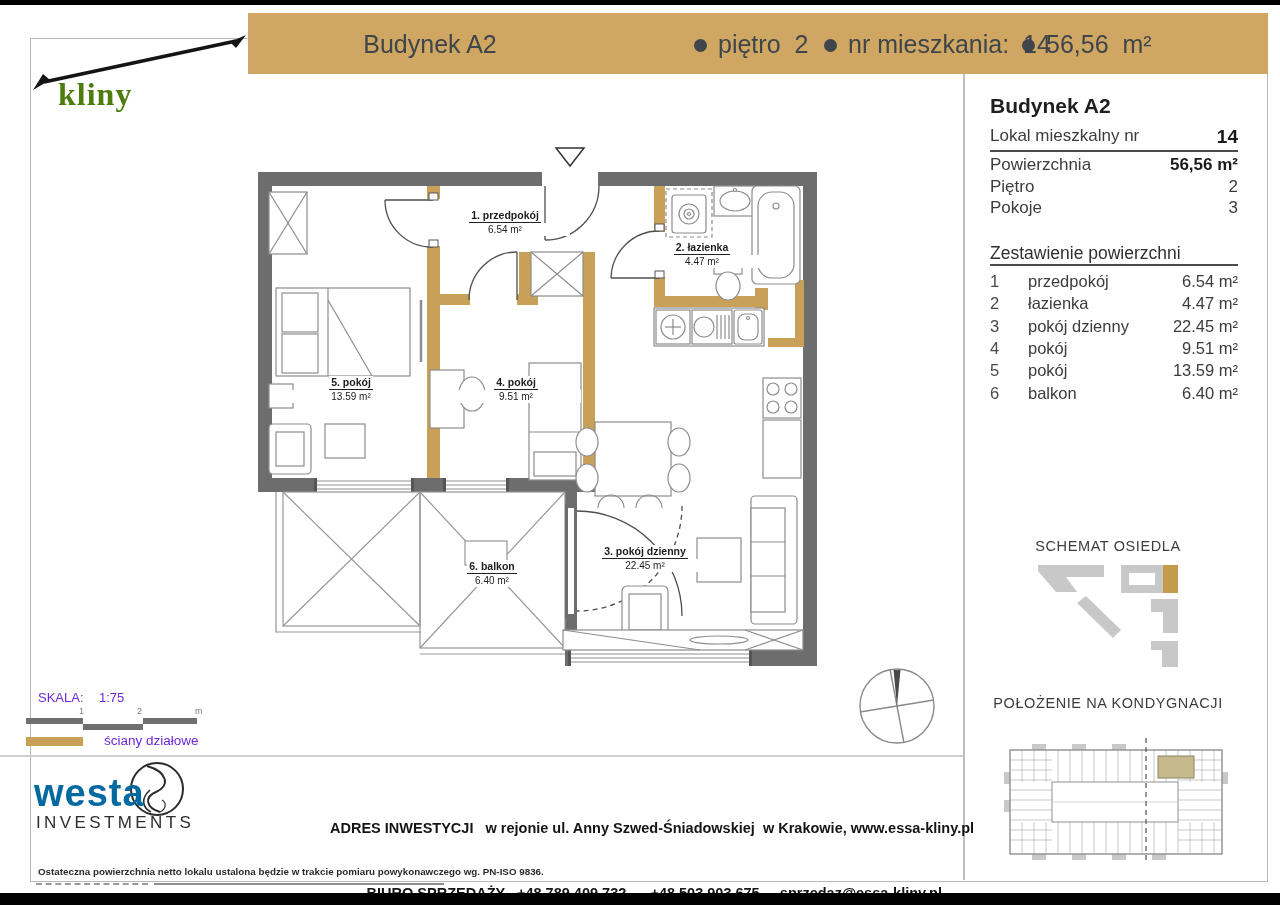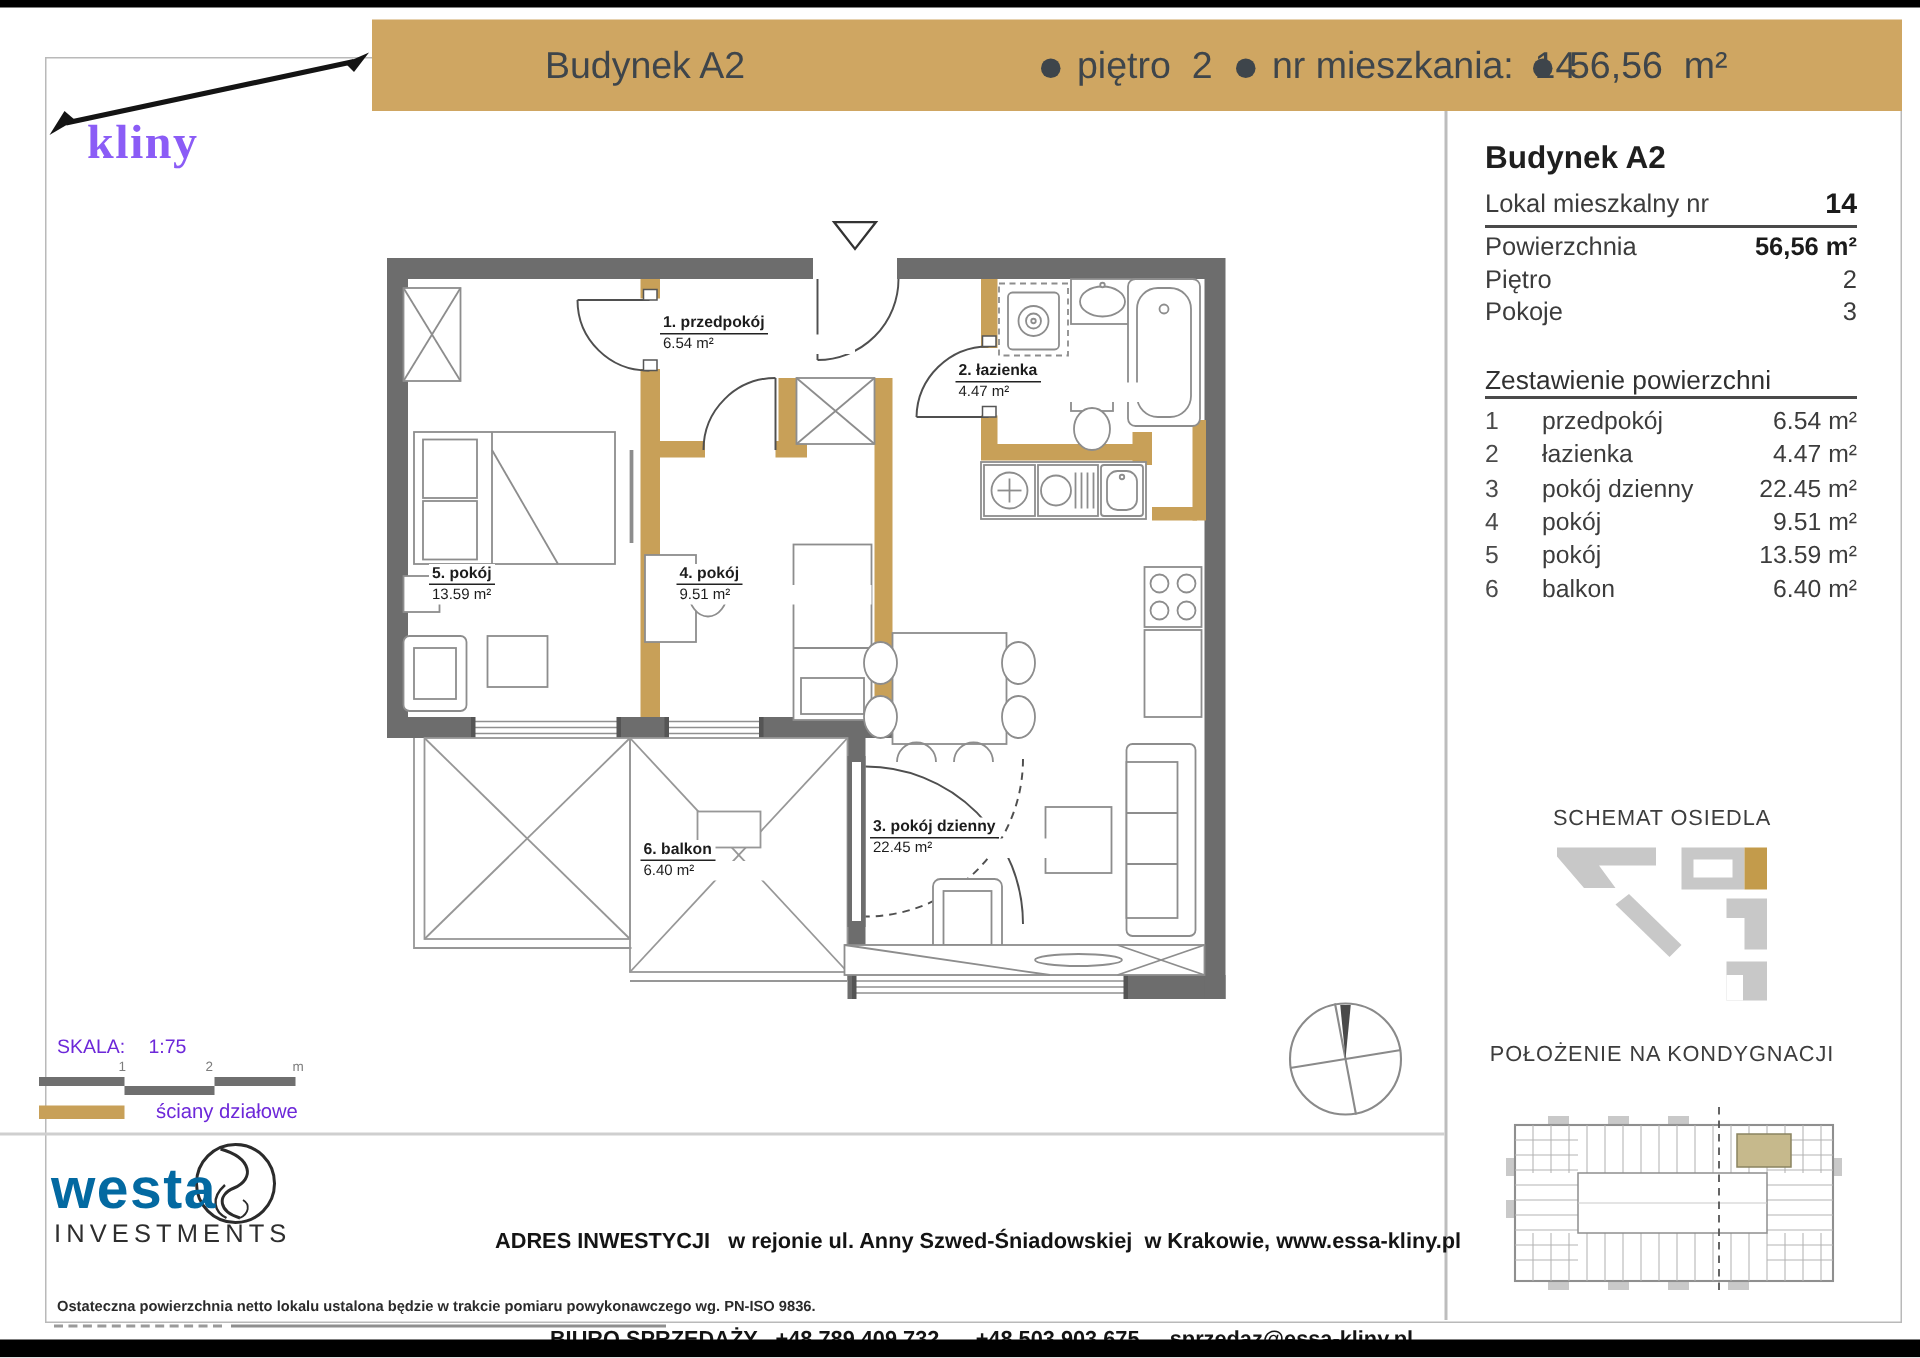--- a/index.html
+++ b/index.html
@@ -10,34 +10,34 @@
   .blackbar{position:absolute;left:0;width:1280px;background:#000;z-index:3;}
   .frame{position:absolute;left:30px;top:38px;width:1236px;height:842px;
          border:1.5px solid #b9b9b9;z-index:0;}
   .band{position:absolute;left:248px;top:13px;width:1020px;height:61px;background:#cfa662;z-index:1;}
   .sbdiv{position:absolute;left:963px;top:74px;width:2px;height:806px;background:#bdbdbd;z-index:1;}
   .hdr{position:absolute;top:30px;font-size:25px;color:#3e454b;white-space:pre;z-index:2;}
   .bullet{position:absolute;top:39px;width:13px;height:13px;border-radius:50%;background:#3e454b;z-index:2;}
   .logo-brand{position:absolute;left:44px;top:8px;font-family:"DejaVu Sans",sans-serif;
               font-size:64px;font-weight:700;letter-spacing:3px;color:#0f0f0f;z-index:2;}
   .logo-sub{position:absolute;left:58px;top:76px;font-family:"Liberation Serif",serif;
-            font-size:32px;font-weight:700;letter-spacing:1px;color:#8b5cf6;z-index:2;}
+            font-size:32px;font-weight:700;letter-spacing:1px;color:#4d7c0f;z-index:2;}
   .sb-title{position:absolute;left:990px;top:94px;font-size:21px;font-weight:700;color:#1f1f1f;z-index:2;}
   .sb-row{position:absolute;left:990px;width:248px;display:flex;justify-content:space-between;
           font-size:17px;color:#3c3c3c;z-index:2;}
   .sb-row .v{font-weight:700;color:#1b1b1b;}
   .sb-row .v.plain{font-weight:400;color:#3c3c3c;}
   .rule{position:absolute;left:990px;width:248px;height:2px;background:#4a4a4a;z-index:2;}
   .sb2-title{position:absolute;left:990px;top:243px;font-size:17.5px;color:#303030;z-index:2;}
   .area-row{position:absolute;left:990px;width:248px;display:flex;font-size:16.5px;color:#3c3c3c;z-index:2;}
   .area-row .no{width:38px;color:#4a4a4a;}
   .area-row .nm{flex:1;}
   .area-row .ar{text-align:right;}
   .sb-cap{position:absolute;font-size:14.5px;letter-spacing:.6px;color:#3d3d3d;text-align:center;z-index:2;}
-  .plbl{position:absolute;width:130px;text-align:left;font-size:10.5px;color:#1c1c1c;z-index:2;line-height:13px;}
+  .plbl{position:absolute;width:130px;text-align:center;font-size:10.5px;color:#1c1c1c;z-index:2;line-height:13px;}
   .plbl .l1{display:inline-block;border-bottom:1px solid #222;padding:0 2px 0;background:#fff;font-weight:700;}
   .plbl .l2{display:block;font-size:10px;background:#fff;}
   .plbl .l2 span{background:#fff;padding:0 2px;}
   .sk{position:absolute;font-size:13px;color:#6d28d9;z-index:2;}
   .tick{position:absolute;font-size:9px;color:#7d7d7d;z-index:2;}
   .seg{position:absolute;height:6px;background:#6f6f6f;z-index:2;}
   .swatch{position:absolute;left:26px;top:737px;width:57px;height:9px;background:#c8a058;z-index:2;}
   .sep{position:absolute;left:0;top:755px;width:963px;height:2px;background:#cfcfcf;z-index:2;}
   .westa{position:absolute;left:34px;top:772px;font-size:38px;font-weight:700;letter-spacing:1px;color:#0369a1;z-index:2;}
   .invest{position:absolute;left:36px;top:813px;font-size:17px;letter-spacing:3.4px;color:#2e2e2e;z-index:2;}

